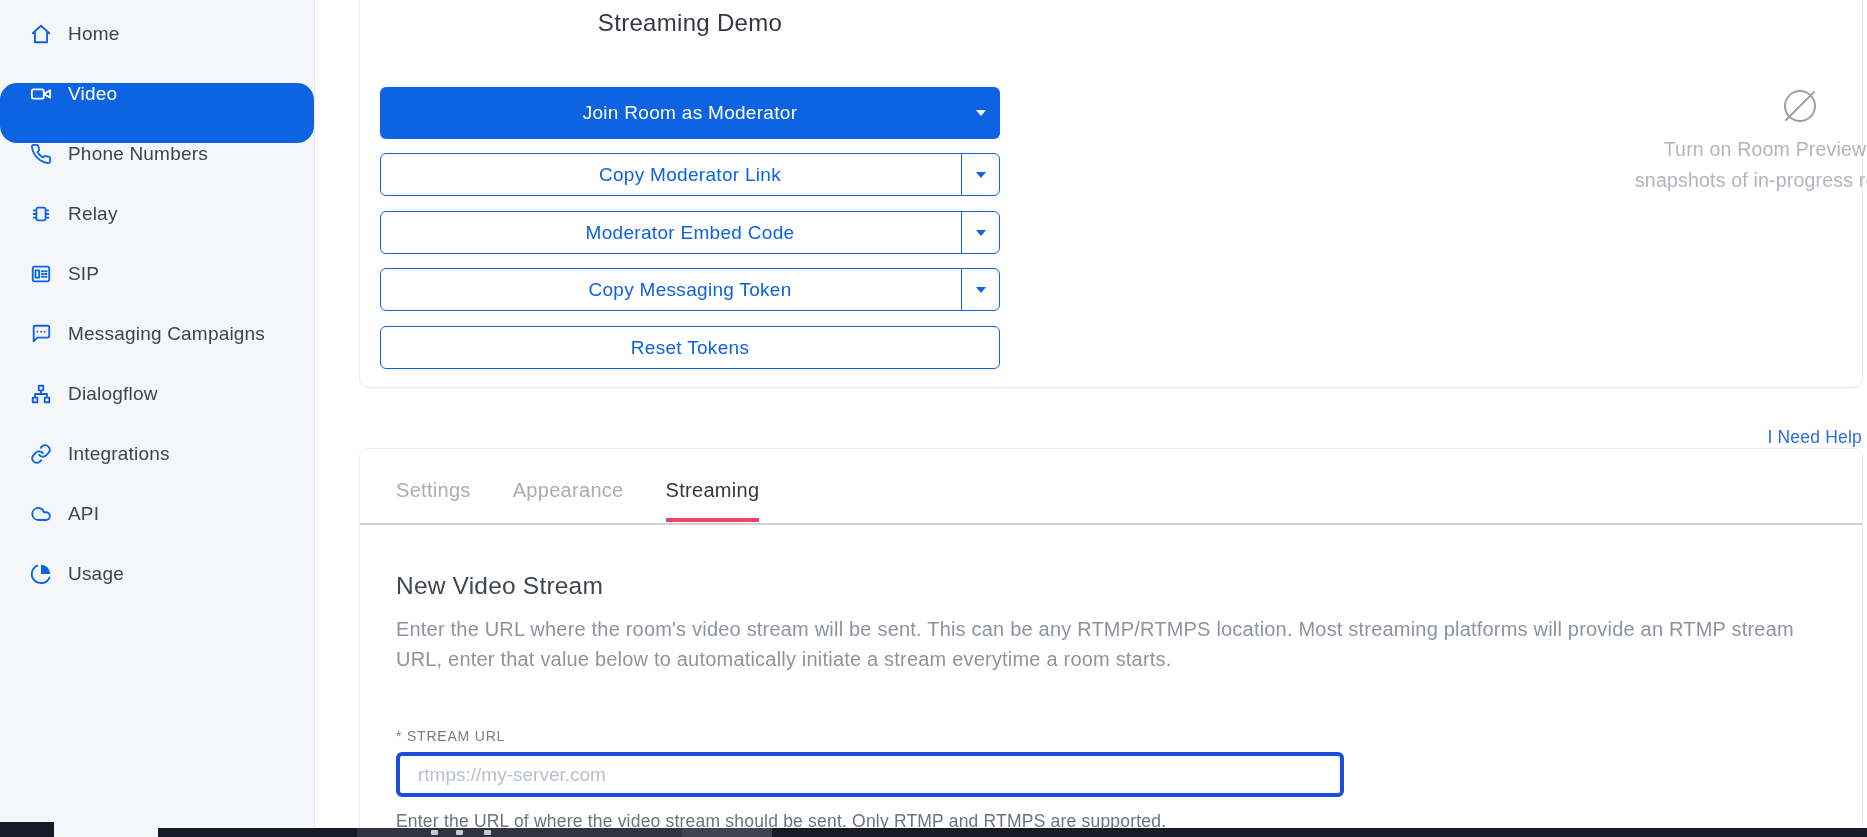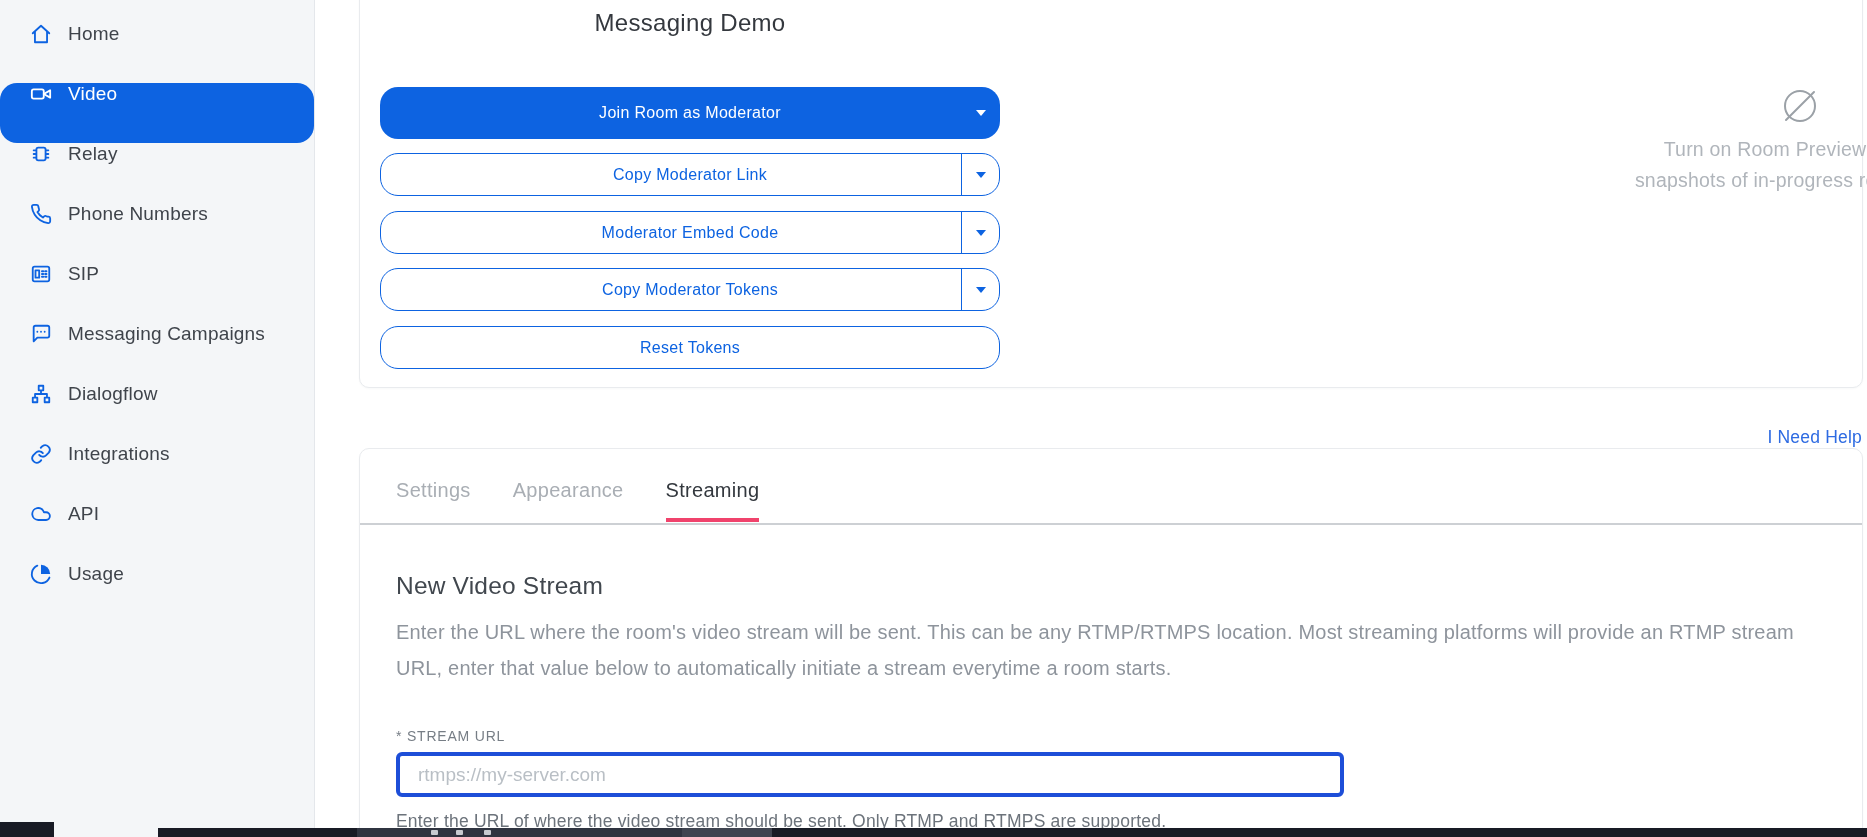--- a/index.html
+++ b/index.html
@@ -19,21 +19,21 @@
   .nav-item.active .nicon { color:#ffffff; }
   .nicon svg { width:22px; height:22px; display:block; }
 
   
   .card1 { position:absolute; left:359px; top:-14px; width:1504px; height:402px;
            background:#fff; border:1px solid #e9ebee; border-radius:10px;
            box-shadow:0 1px 2px rgba(40,50,60,0.03); }
   .room-title { position:absolute; left:20px; top:22px; width:620px; text-align:center;
                 font-size:24px; color:#34383e; font-weight:500; letter-spacing:0.3px; }
   .btn-col { position:absolute; left:20px; top:0; width:620px; }
-  .btn { position:absolute; left:0; width:620px; border-radius:18px; font-size:16px;
+  .btn { position:absolute; left:0; width:620px; border-radius:6px; font-size:19px;
          display:flex; align-items:center; justify-content:center; cursor:pointer;
          letter-spacing:0.3px; }
   .btn.primary { background:#0d63e1; color:#fff; top:100px; height:52px; border:none; }
   .btn.outline { background:#fff; color:#0d63e1; border:1px solid #0d63e1; height:43px; }
   .btn .caret-zone { position:absolute; right:0; top:0; bottom:0; width:38px;
                      display:flex; align-items:center; justify-content:center; cursor:pointer; }
   .btn.outline .caret-zone { border-left:1px solid #0d63e1; }
   .caret { width:0; height:0; border-left:5px solid transparent; border-right:5px solid transparent;
            border-top:6px solid currentColor; }
   .b2 { top:166px; } .b3 { top:224px; } .b4 { top:281px; } .b5 { top:339px; }
@@ -52,21 +52,21 @@
            box-shadow:0 1px 2px rgba(40,50,60,0.03); }
   .tabs { position:absolute; left:36px; top:30px; display:flex; }
   .tab { font-size:20px; color:#a9aeb4; margin-right:42px; padding-bottom:16px;
          cursor:pointer; border-bottom:4px solid transparent; letter-spacing:0.3px; }
   .tab.active { color:#33383e; border-bottom-color:#f0436c; }
   .tab-divider { position:absolute; left:0; right:0; top:74px; height:2px; background:#cdd0d4; }
 
   .section-heading { position:absolute; left:36px; top:123px; font-size:24.5px; color:#41474e;
                      letter-spacing:0.2px; }
   .section-desc { position:absolute; left:36px; top:165px; width:1420px; font-size:20px;
-                  color:#8e949c; line-height:36px; letter-spacing:0.2px; }
+                  color:#8e949c; line-height:30px; letter-spacing:0.2px; }
   .field-label { position:absolute; left:36px; top:279px; font-size:14px; color:#767d85;
                  letter-spacing:0.8px; }
   .stream-input { position:absolute; left:36px; top:303px; width:948px; height:45px;
                   border:4px solid #1d4ed8; border-radius:6px; padding:0 18px;
                   font-size:19px; color:#3f444b; outline:none;
                   font-family:"Liberation Sans", sans-serif; background:#fff; }
   .stream-input::placeholder { color:#b9bfc5; }
   .field-helper { position:absolute; left:36px; top:362px; font-size:17.5px; color:#6c737b;
                   letter-spacing:0.2px; }
 
@@ -100,35 +100,35 @@
           <svg viewBox="0 0 24 24" fill="none" stroke="currentColor" stroke-width="2" stroke-linecap="round" stroke-linejoin="round">
               <rect x="2" y="7" width="13" height="10" rx="2"></rect>
               <path d="M15 12l7-4v8l-7-4z"></path>
             </svg>
         </span>
         <span>Video</span>
       </div>
 
       <div class="nav-item">
         <span class="nicon">
+          <svg viewBox="0 0 24 24" fill="none" stroke="currentColor" stroke-width="2" stroke-linecap="round" stroke-linejoin="round">
+              <path d="M22 16.9v3a2 2 0 0 1-2.2 2 19.8 19.8 0 0 1-8.6-3.1 19.5 19.5 0 0 1-6-6A19.8 19.8 0 0 1 2.1 4.2 2 2 0 0 1 4.1 2h3a2 2 0 0 1 2 1.7c.1 1 .4 2 .7 2.8a2 2 0 0 1-.4 2.1L8.1 9.9a16 16 0 0 0 6 6l1.3-1.3a2 2 0 0 1 2.1-.4c.9.3 1.9.6 2.8.7a2 2 0 0 1 1.7 2z"></path>
+            </svg>
+        </span>
+        <span>Phone Numbers</span>
+      </div>
+
+      <div class="nav-item">
+        <span class="nicon">
           <svg viewBox="0 0 24 24" fill="none" stroke="currentColor" stroke-width="2" stroke-linecap="round">
               <rect x="7" y="5" width="10" height="14" rx="2"></rect>
               <path d="M4 8h2M4 12h2M4 16h2M18 8h2M18 12h2M18 16h2"></path>
             </svg>
         </span>
         <span>Relay</span>
-      </div>
-
-      <div class="nav-item">
-        <span class="nicon">
-          <svg viewBox="0 0 24 24" fill="none" stroke="currentColor" stroke-width="2" stroke-linecap="round" stroke-linejoin="round">
-              <path d="M22 16.9v3a2 2 0 0 1-2.2 2 19.8 19.8 0 0 1-8.6-3.1 19.5 19.5 0 0 1-6-6A19.8 19.8 0 0 1 2.1 4.2 2 2 0 0 1 4.1 2h3a2 2 0 0 1 2 1.7c.1 1 .4 2 .7 2.8a2 2 0 0 1-.4 2.1L8.1 9.9a16 16 0 0 0 6 6l1.3-1.3a2 2 0 0 1 2.1-.4c.9.3 1.9.6 2.8.7a2 2 0 0 1 1.7 2z"></path>
-            </svg>
-        </span>
-        <span>Phone Numbers</span>
       </div>
 
       <div class="nav-item">
         <span class="nicon">
           <svg viewBox="0 0 24 24" fill="none" stroke="currentColor" stroke-width="2" stroke-linecap="round" stroke-linejoin="round">
               <rect x="3" y="4" width="18" height="16" rx="2"></rect>
               <rect x="6" y="8" width="4" height="8"></rect>
               <path d="M13 9h1.5M16.5 9H18M13 12h1.5M16.5 12H18M13 15h1.5M16.5 15H18"></path>
             </svg>
         </span>
@@ -184,21 +184,21 @@
               <path d="M22 12A10 10 0 0 0 12 2v10z" fill="currentColor" stroke="none"></path>
             </svg>
         </span>
         <span>Usage</span>
       </div>
 
     </div>
   </div>
 
   <div class="card1">
-    <div class="room-title">Messaging Demo</div>
+    <div class="room-title">Streaming Demo</div>
 
     <div class="btn-col">
       <div class="btn primary">
         <span>Join Room as Moderator</span>
         <span class="caret-zone">
           <span class="caret"></span>
         </span>
       </div>
       <div class="btn outline b2">
         <span>Copy Moderator Link</span>
@@ -206,21 +206,21 @@
           <span class="caret"></span>
         </span>
       </div>
       <div class="btn outline b3">
         <span>Moderator Embed Code</span>
         <span class="caret-zone">
           <span class="caret"></span>
         </span>
       </div>
       <div class="btn outline b4">
-        <span>Copy Moderator Tokens</span>
+        <span>Copy Messaging Token</span>
         <span class="caret-zone">
           <span class="caret"></span>
         </span>
       </div>
       <div class="btn outline b5">
         <span>Reset Tokens</span>
       </div>
     </div>
 
     <div class="preview-empty">

